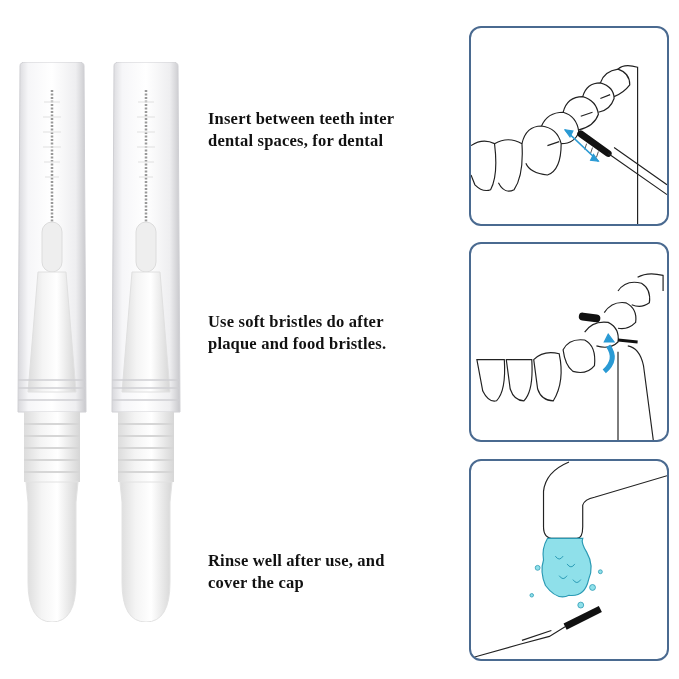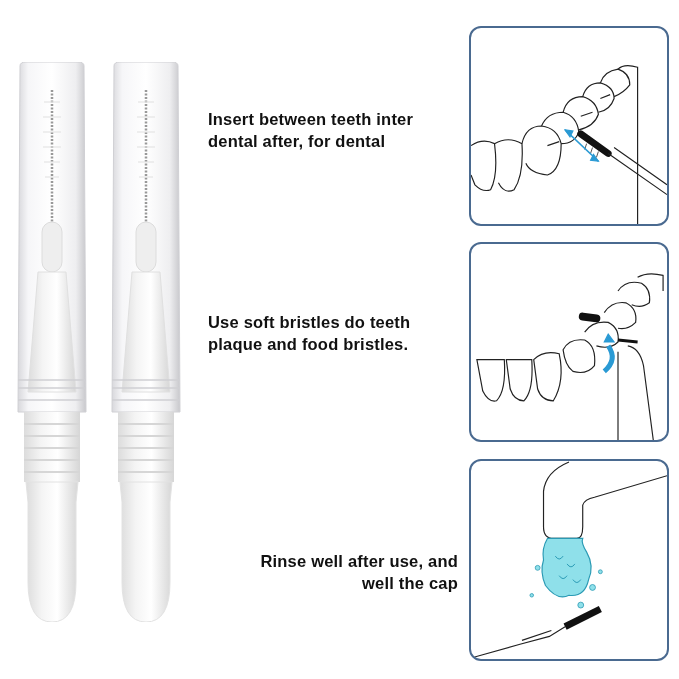--- a/index.html
+++ b/index.html
@@ -1,23 +1,23 @@
 <!DOCTYPE html>
 <html><head>
 <meta charset="utf-8">
 <style>
   html, body { margin:0; padding:0; background:#ffffff; }
   body { width:679px; height:679px; position:relative; overflow:hidden; font-family:"Liberation Sans", sans-serif; }
   .brush { position:absolute; top:62px; width:72px; height:560px; }
   #brush-1 { left:16px; }
   #brush-2 { left:110px; }
-  .instr { position:absolute; left:208px; font-size:16.5px; font-weight:bold; color:#111; line-height:22px; width:250px; letter-spacing:0.2px; }
+  .instr { position:absolute; left:208px; font-size:16.5px; font-weight:bold; color:#111; line-height:22px; width:250px; letter-spacing:0.2px;font-family:Liberation Serif, serif; }
   #instr-1 { top:108px; }
   #instr-2 { top:311px; }
-  #instr-3 { top:550px;text-align:right; }
+  #instr-3 { top:550px; }
   .panel { position:absolute; left:469px; width:200px; border:2px solid #4a6a90; border-radius:12px; background:#fff; overflow:hidden; box-sizing:border-box; }
   #panel-1 { top:26px; height:200px; }
   #panel-2 { top:242px; height:200px; }
   #panel-3 { top:459px; height:202px; }
   .panel svg { width:100%; height:100%; display:block; }
 </style>
 </head>
 <body>
 
 <svg id="brush-1" class="brush" viewBox="0 0 72 560">
@@ -88,29 +88,29 @@
       <line x1="8" y1="374" x2="64" y2="374"></line>
       <line x1="8" y1="386" x2="64" y2="386"></line>
       <line x1="8" y1="398" x2="64" y2="398"></line>
       <line x1="8" y1="410" x2="64" y2="410"></line>
     </g>
   <path d="M10 420 L62 420 L60 440 L60 520 Q60 560 36 560 Q12 560 12 520 L12 440 Z" fill="url(#bodyG)" stroke="#e2e2e2"></path>
 </svg>
 
 <div id="instr-1" class="instr">
   <div>Insert between teeth inter</div>
-  <div>dental after, for dental</div>
+  <div>dental spaces, for dental</div>
 </div>
 <div id="instr-2" class="instr">
-  <div>Use soft bristles do teeth</div>
+  <div>Use soft bristles do after</div>
   <div>plaque and food bristles.</div>
 </div>
 <div id="instr-3" class="instr">
   <div>Rinse well after use, and</div>
-  <div>well the cap</div>
+  <div>cover the cap</div>
 </div>
 
 <div id="panel-1" class="panel">
   <svg viewBox="0 0 200 200" fill="none" stroke="#222" stroke-width="1.2">
     <path d="M0 120 Q12 112 24 118 Q28 150 20 165 Q12 168 4 160 L0 150"></path>
     <path d="M24 118 Q38 110 52 118 Q54 150 44 165 Q34 170 28 158"></path>
     <path d="M52 118 Q56 100 72 100 Q88 102 92 118 Q92 145 78 150 Q60 148 56 138"></path>
     <path d="M72 100 Q78 86 94 86 Q108 90 110 106 Q106 118 92 118"></path>
     <path d="M94 86 Q98 70 114 70 Q128 74 130 88 Q126 100 110 104"></path>
     <path d="M114 70 Q118 56 132 56 Q146 60 146 72 Q142 84 130 86"></path>

